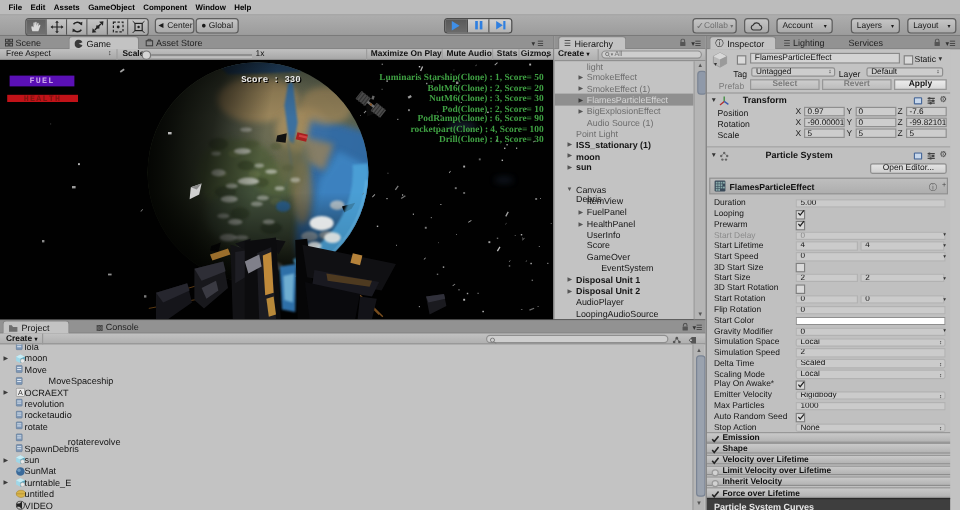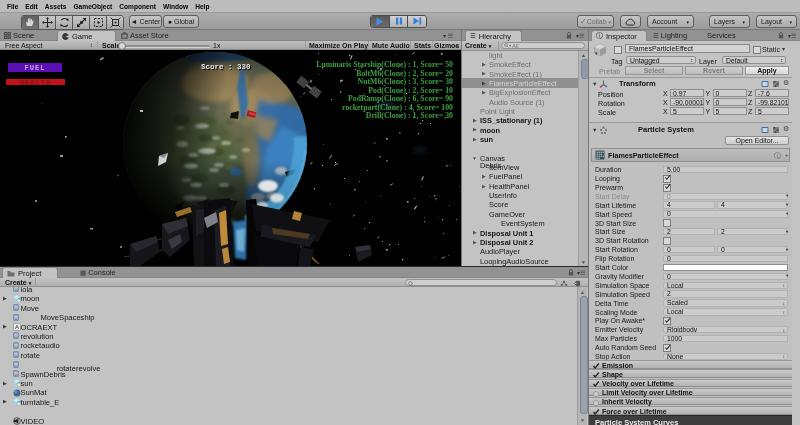--- a/index.html
+++ b/index.html
@@ -616,20 +616,29 @@
           <span class="abs" style="left:12.5px;top:1px;">
             <svg width="8" height="8" viewBox="0 0 9 9">
               <path d="M4.5 0.5 L8.5 2.5 L8.5 6.5 L4.5 8.5 L0.5 6.5 L0.5 2.5 Z" fill="#9ed7e8"></path>
               <path d="M4.5 0.5 L8.5 2.5 L4.5 4.5 L0.5 2.5 Z" fill="#c8ecf4"></path>
               <path d="M4.5 4.5 L8.5 2.5 L8.5 6.5 L4.5 8.5 Z" fill="#5aa8c0"></path>
               <circle cx="6.5" cy="6.5" r="2" fill="#e8e8e8" stroke="#999" stroke-width="0.4"></circle>
             </svg>
           </span>
           <span class="abs" style="left:20.5px;top:0.6px;font-size:7.6px;color:#161616;">turntable_E</span>
         </div>
+        <div class="abs" style="left:0;top:119.6px;width:588px;height:9.4px;">
+          <span class="abs" style="left:12.5px;top:1px;">
+            <svg width="9" height="7" viewBox="0 0 9 7">
+              <ellipse cx="4.5" cy="3.5" rx="4" ry="3" fill="#d8b44a" stroke="#a8842a" stroke-width="0.5"></ellipse>
+              <line x1="0.5" y1="3.5" x2="8.5" y2="3.5" stroke="#a8842a" stroke-width="0.5"></line>
+            </svg>
+          </span>
+          <span class="abs" style="left:20.5px;top:0.6px;font-size:7.6px;color:#161616;">untitled</span>
+        </div>
         <div class="abs" style="left:0;top:129.0px;width:588px;height:9.4px;">
           <span class="abs" style="left:12.5px;top:1px;">
             <svg width="8" height="8" viewBox="0 0 9 9">
               <path d="M1 3 L3.5 3 L6 1 L6 8 L3.5 6 L1 6 Z" fill="#222"></path>
               <circle cx="4.5" cy="4.5" r="3.8" fill="none" stroke="#222" stroke-width="0.7"></circle>
             </svg>
           </span>
           <span class="abs" style="left:20.5px;top:0.6px;font-size:7.6px;color:#161616;">VIDEO</span>
         </div>
       </div>

